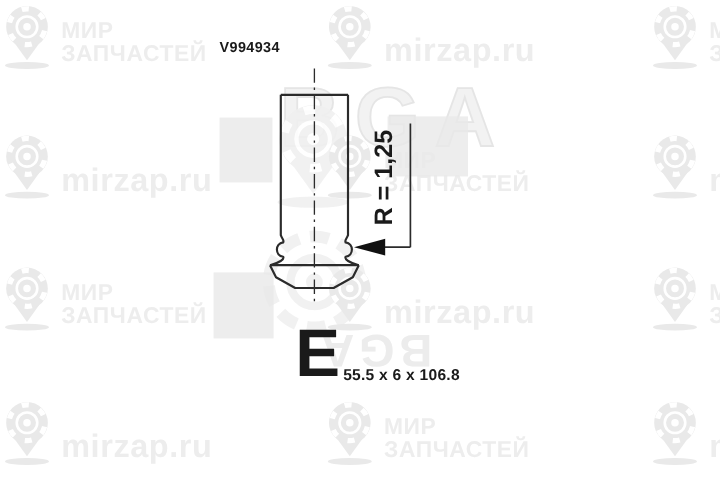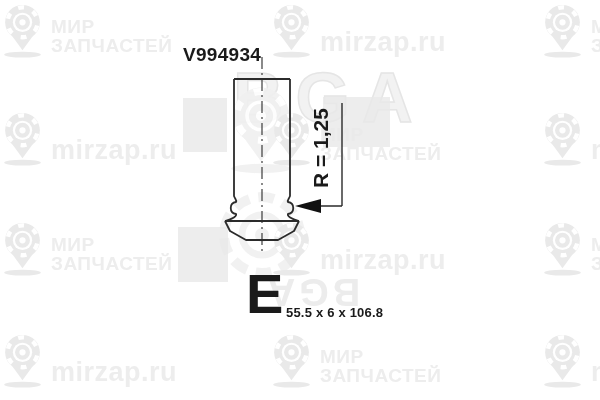--- a/index.html
+++ b/index.html
@@ -23,21 +23,21 @@
   }
   .wm-bga-bottom{
     position:absolute;left:312px;top:291px;transform:translate(-50%,-50%) rotate(180deg);
     font-size:38px;font-weight:700;letter-spacing:4px;color:#ececec;white-space:nowrap;
   }
   .wm-pin-large{position:absolute;left:226px;top:86px;width:70px;height:88px;color:#f0f0f0;opacity:.9;}
   .wm-gear-large{position:absolute;left:214px;top:187px;width:96px;height:96px;color:#f0f0f0;opacity:.9;}
   
   .valve-svg{position:absolute;left:0;top:0;z-index:3;}
   .label{position:absolute;z-index:4;color:#1a1a1a;}
-  .part-number{left:183px;top:44px;font-size:19px;font-weight:700;letter-spacing:.3px;}
+  .part-number{left:183px;top:32px;font-size:12px;font-weight:700;letter-spacing:.3px;}
   .r-label{left:321px;top:148px;transform:translate(-50%,-50%) rotate(-90deg);
            font-size:21px;font-weight:700;white-space:nowrap;}
   .letter-e{left:246px;top:266px;font-size:56px;font-weight:700;line-height:1;}
   .dims{left:286px;top:305px;font-size:13px;font-weight:700;letter-spacing:.2px;white-space:nowrap;}
 </style>
 </head>
 <body>
 
 <div class="stage">
 

